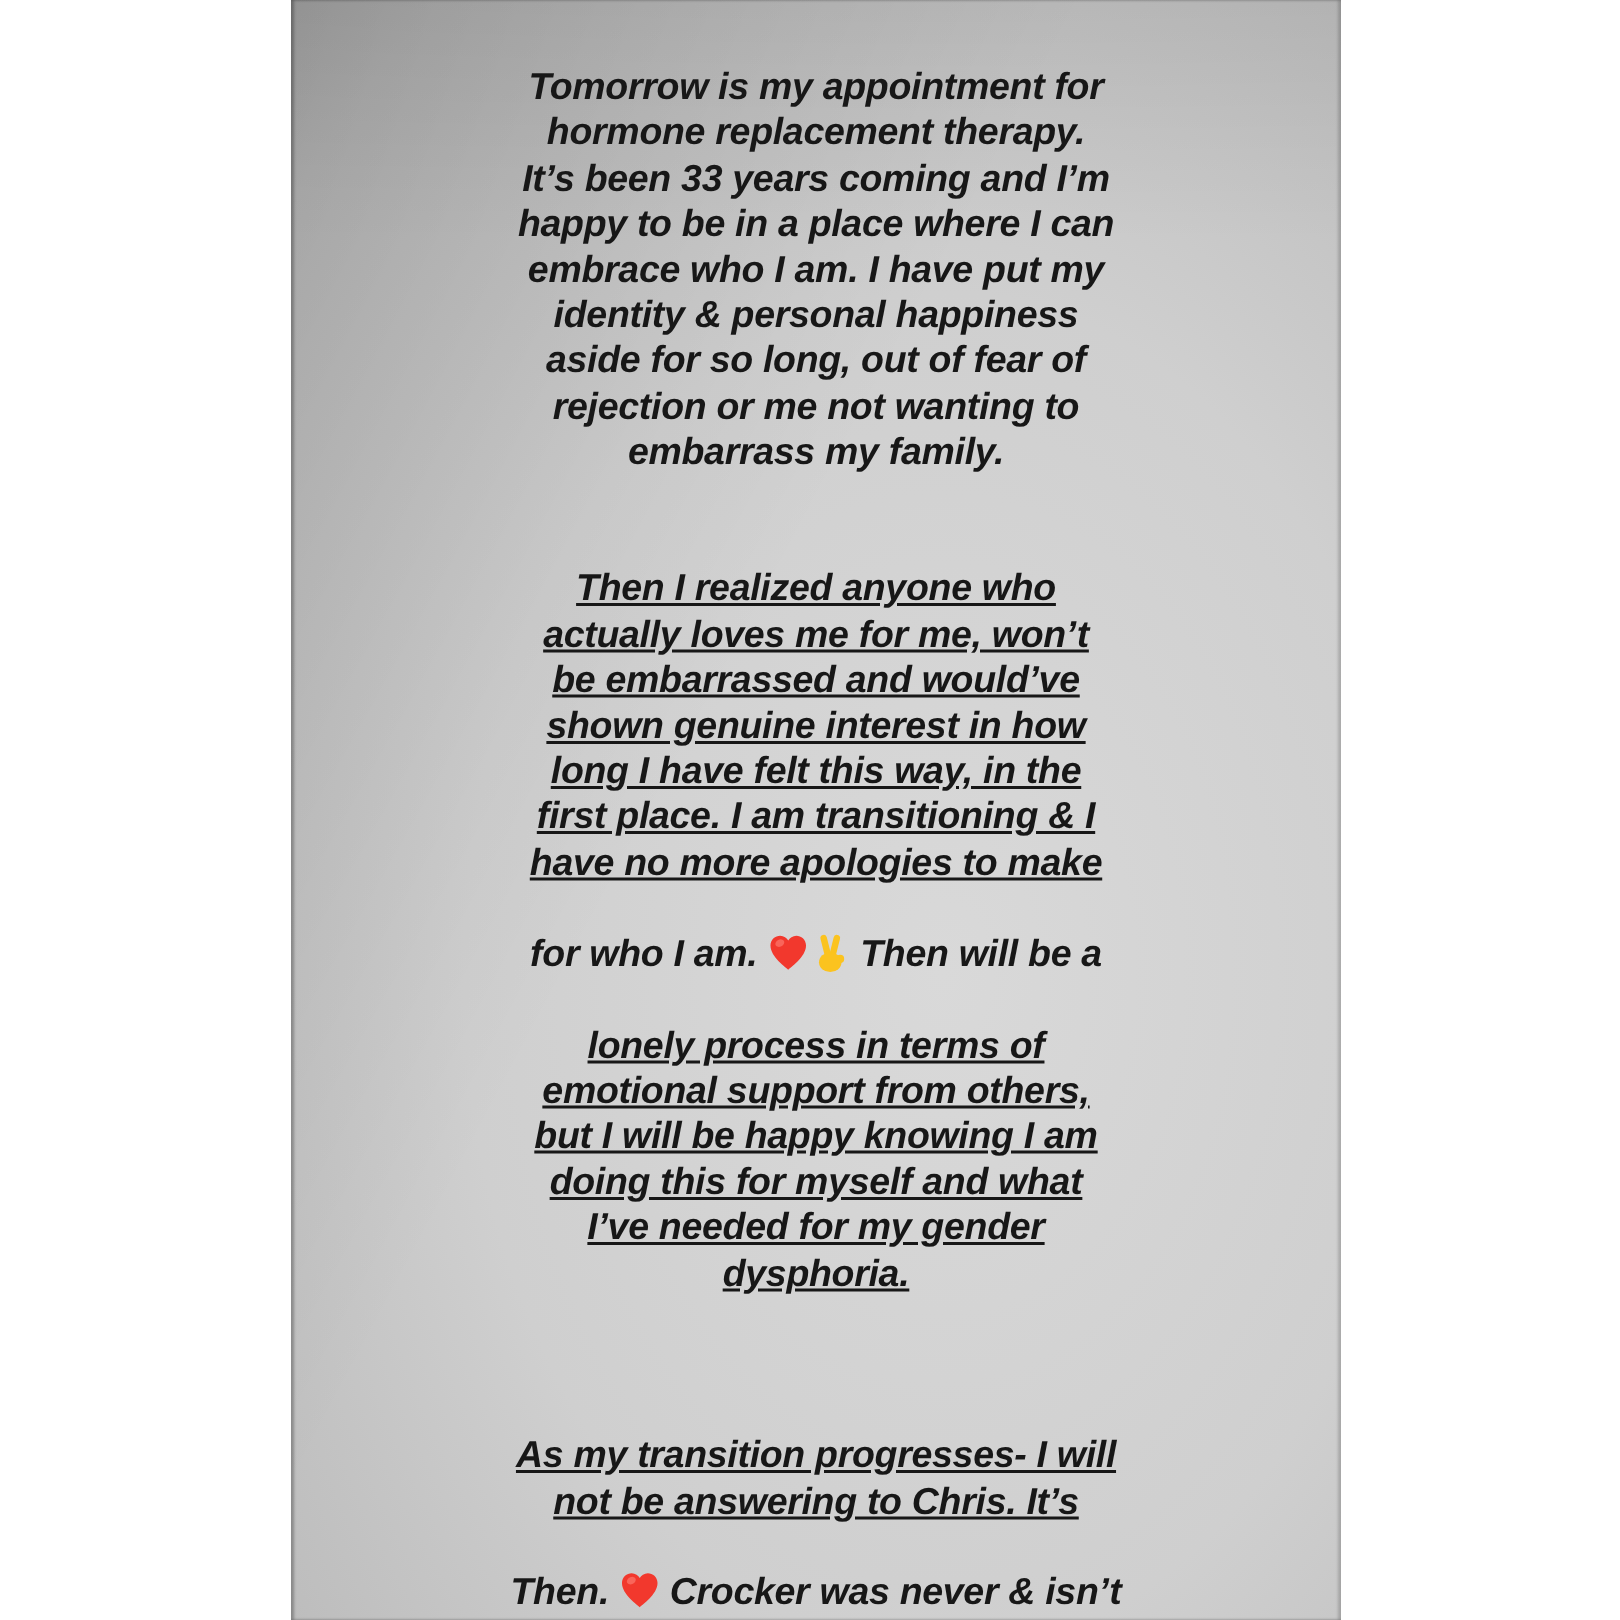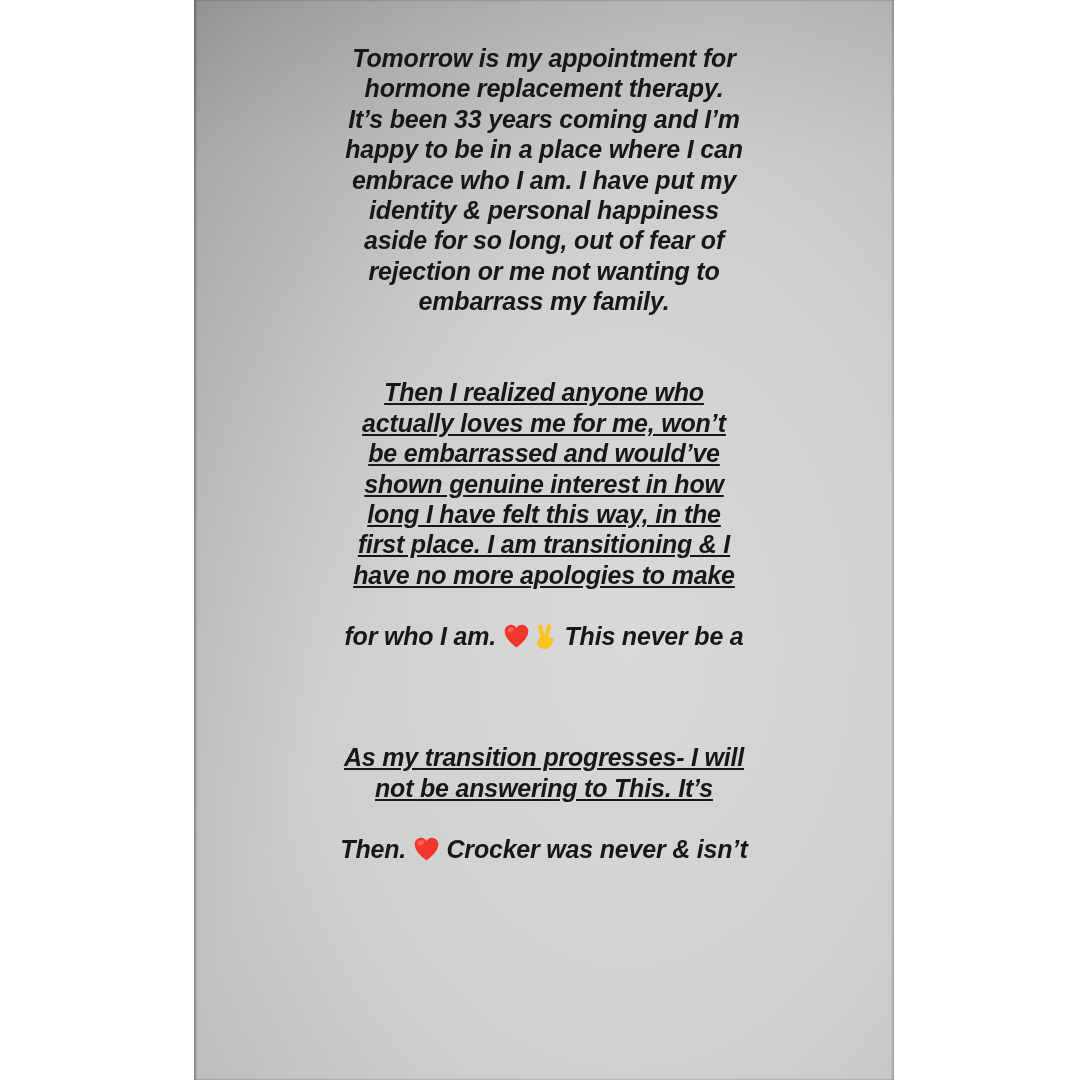--- a/index.html
+++ b/index.html
@@ -107,27 +107,33 @@
           <span class="txt">for who I am. </span><span class="emoji"><svg viewBox="0 0 36 36" aria-hidden="true">
               <path d="M18 32.6 C16.4 31.2 2.2 21.4 2.2 11.2 C2.2 5.6 6.6 2.4 10.8 2.4 C14 2.4 16.8 4.3 18 6.7 C19.2 4.3 22 2.4 25.2 2.4 C29.4 2.4 33.8 5.6 33.8 11.2 C33.8 21.4 19.6 31.2 18 32.6 Z" fill="#f2382d"></path>
               <ellipse cx="10.5" cy="9" rx="4.2" ry="3.1" opacity="0.55" transform="rotate(-28 10.5 9)" fill="#ff8a80"></ellipse>
             </svg></span><span class="emoji"><svg viewBox="0 0 36 36" aria-hidden="true">
               <g fill="#fbc31f">
                 <rect x="11" y="1.5" width="5.8" height="20" rx="2.9" transform="rotate(-14 13.9 11.5)"></rect>
                 <rect x="19.2" y="1.5" width="5.8" height="20" rx="2.9" transform="rotate(14 22.1 11.5)"></rect>
                 <circle cx="26.8" cy="23" r="3.6"></circle>
                 <ellipse cx="18" cy="26" rx="10" ry="8.7"></ellipse>
               </g>
-            </svg></span><span class="txt"> This never be a</span>
+            </svg></span><span class="txt"> Then will be a</span>
         </div>
+        <div class="para-part">lonely process in terms of
+emotional support from others,
+but I will be happy knowing I am
+doing this for myself and what
+I’ve needed for my gender
+dysphoria.</div>
       </div>
 
       <div class="para">
         <div class="para-part">As my transition progresses- I will
-not be answering to This. It’s</div>
+not be answering to Chris. It’s</div>
         <div class="emoji-line">
           <span class="txt">Then. </span><span class="emoji"><svg viewBox="0 0 36 36" aria-hidden="true">
               <path d="M18 32.6 C16.4 31.2 2.2 21.4 2.2 11.2 C2.2 5.6 6.6 2.4 10.8 2.4 C14 2.4 16.8 4.3 18 6.7 C19.2 4.3 22 2.4 25.2 2.4 C29.4 2.4 33.8 5.6 33.8 11.2 C33.8 21.4 19.6 31.2 18 32.6 Z" fill="#f2382d"></path>
               <ellipse cx="10.5" cy="9" rx="4.2" ry="3.1" opacity="0.55" transform="rotate(-28 10.5 9)" fill="#ff8a80"></ellipse>
             </svg></span><span class="txt"> Crocker was never &amp; isn’t</span>
         </div>
         
       </div>
 
     </div>

